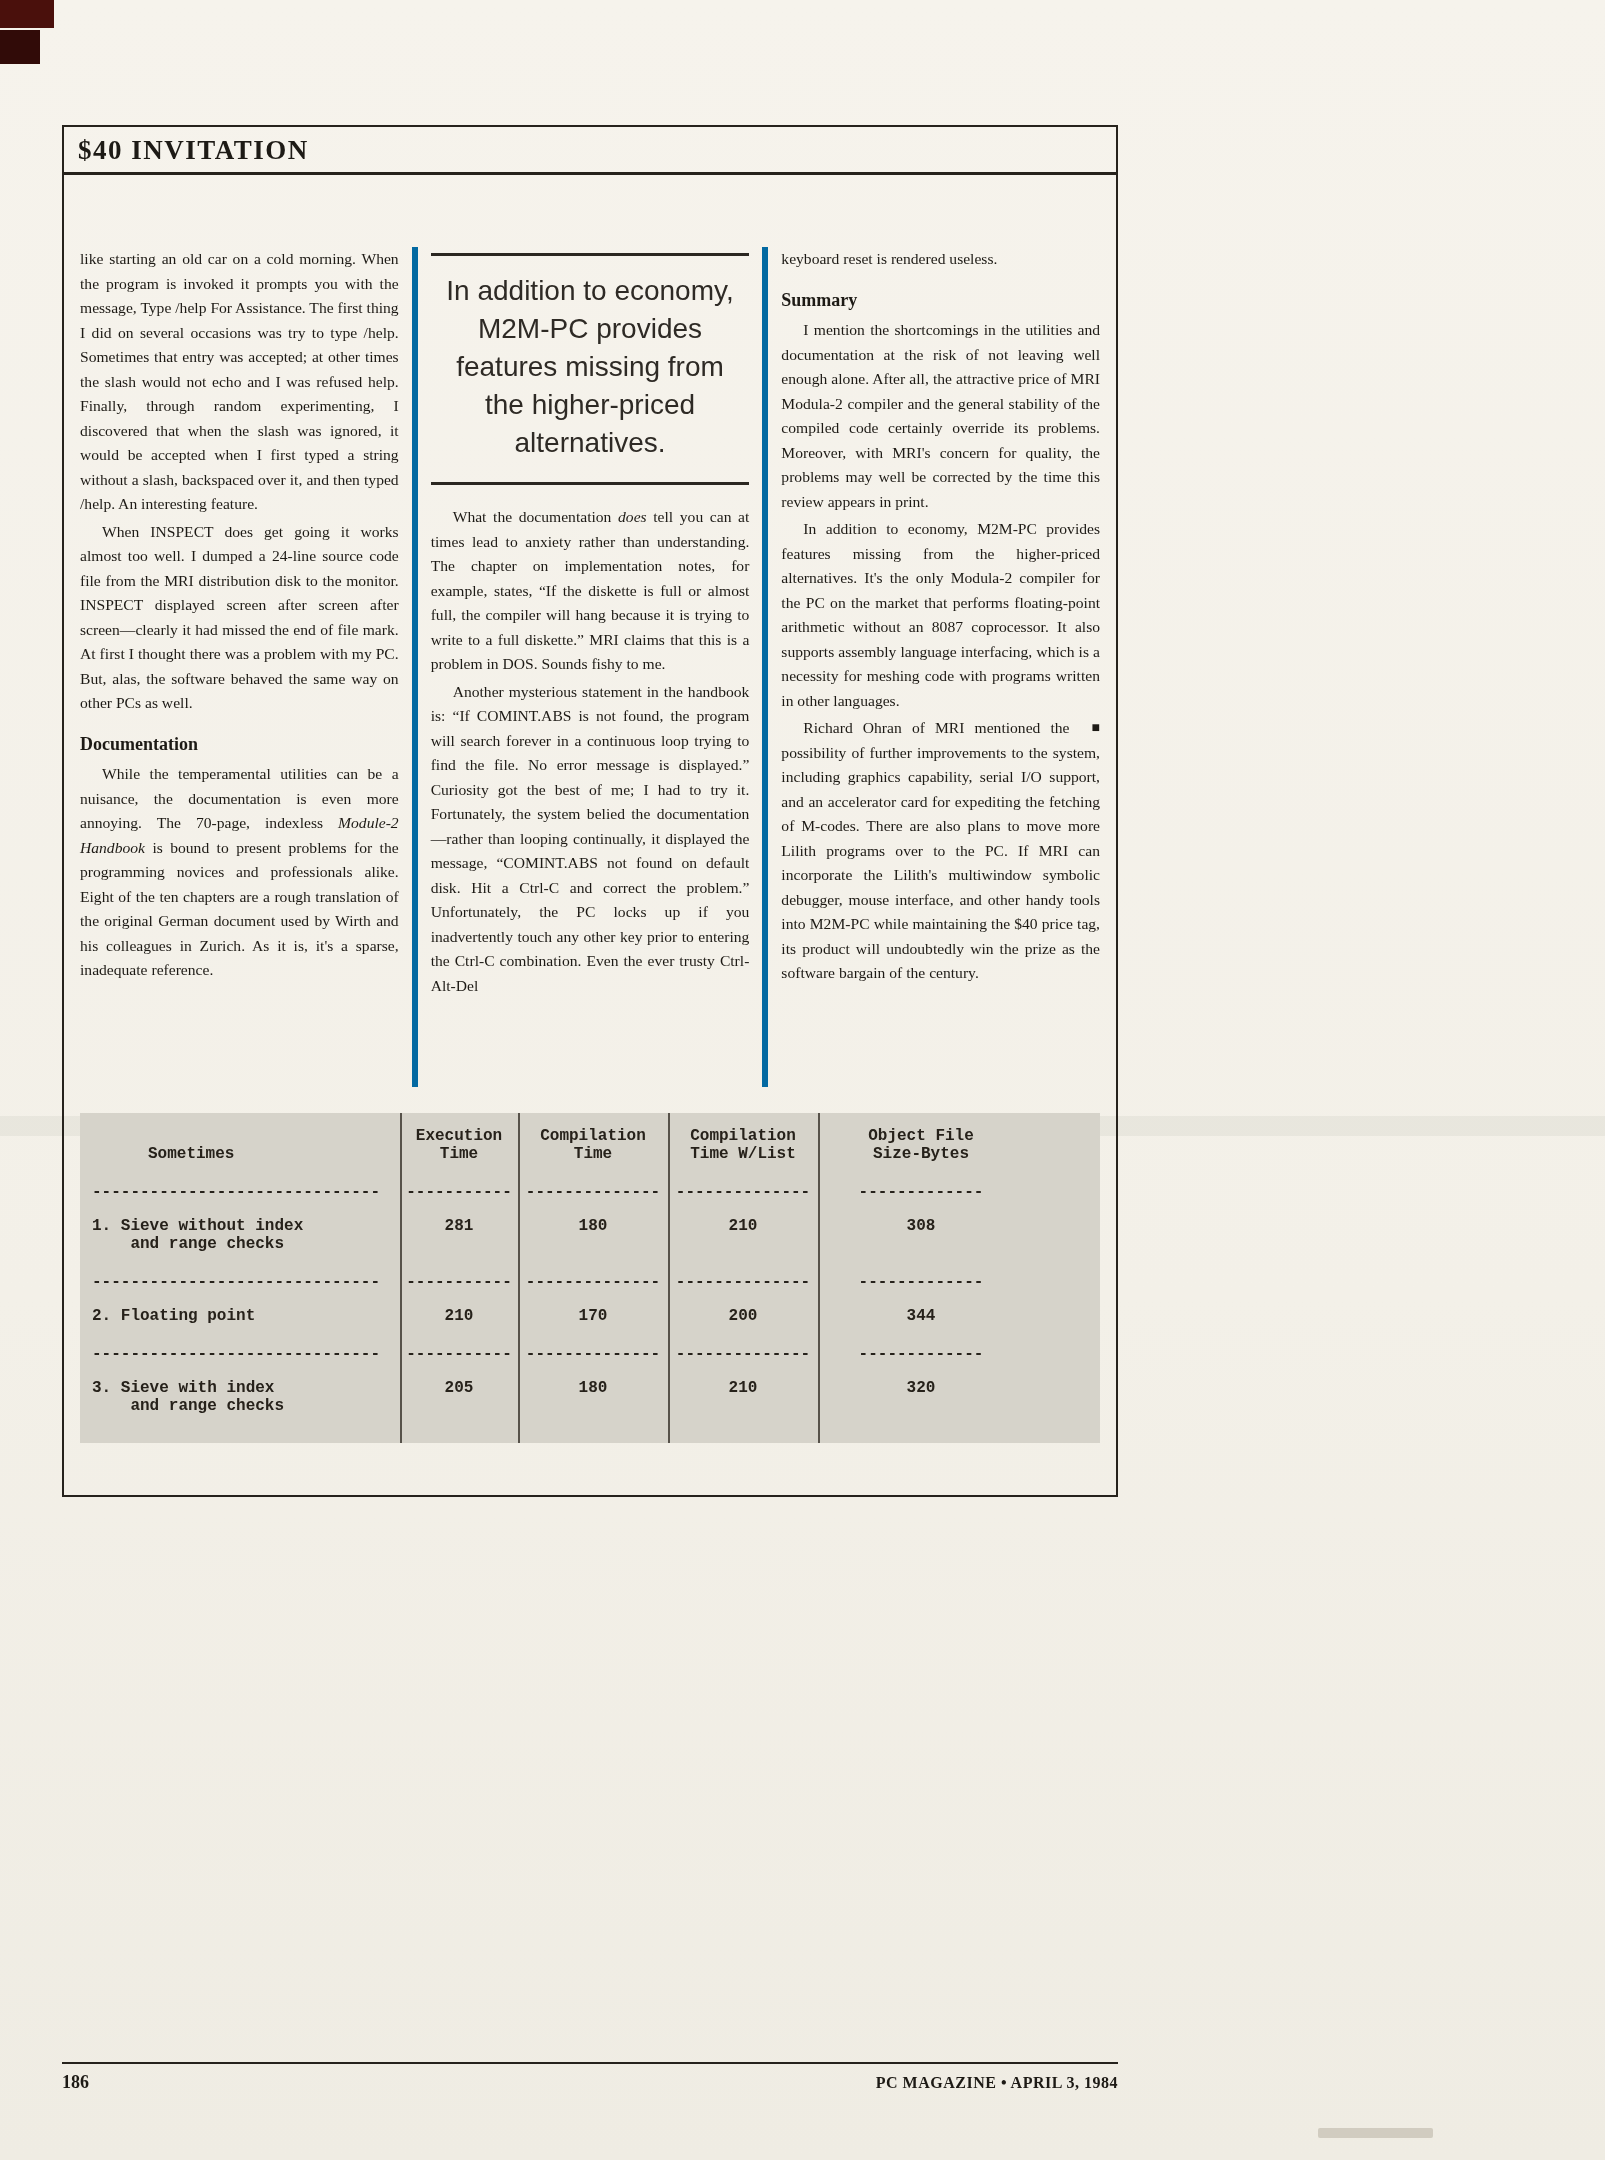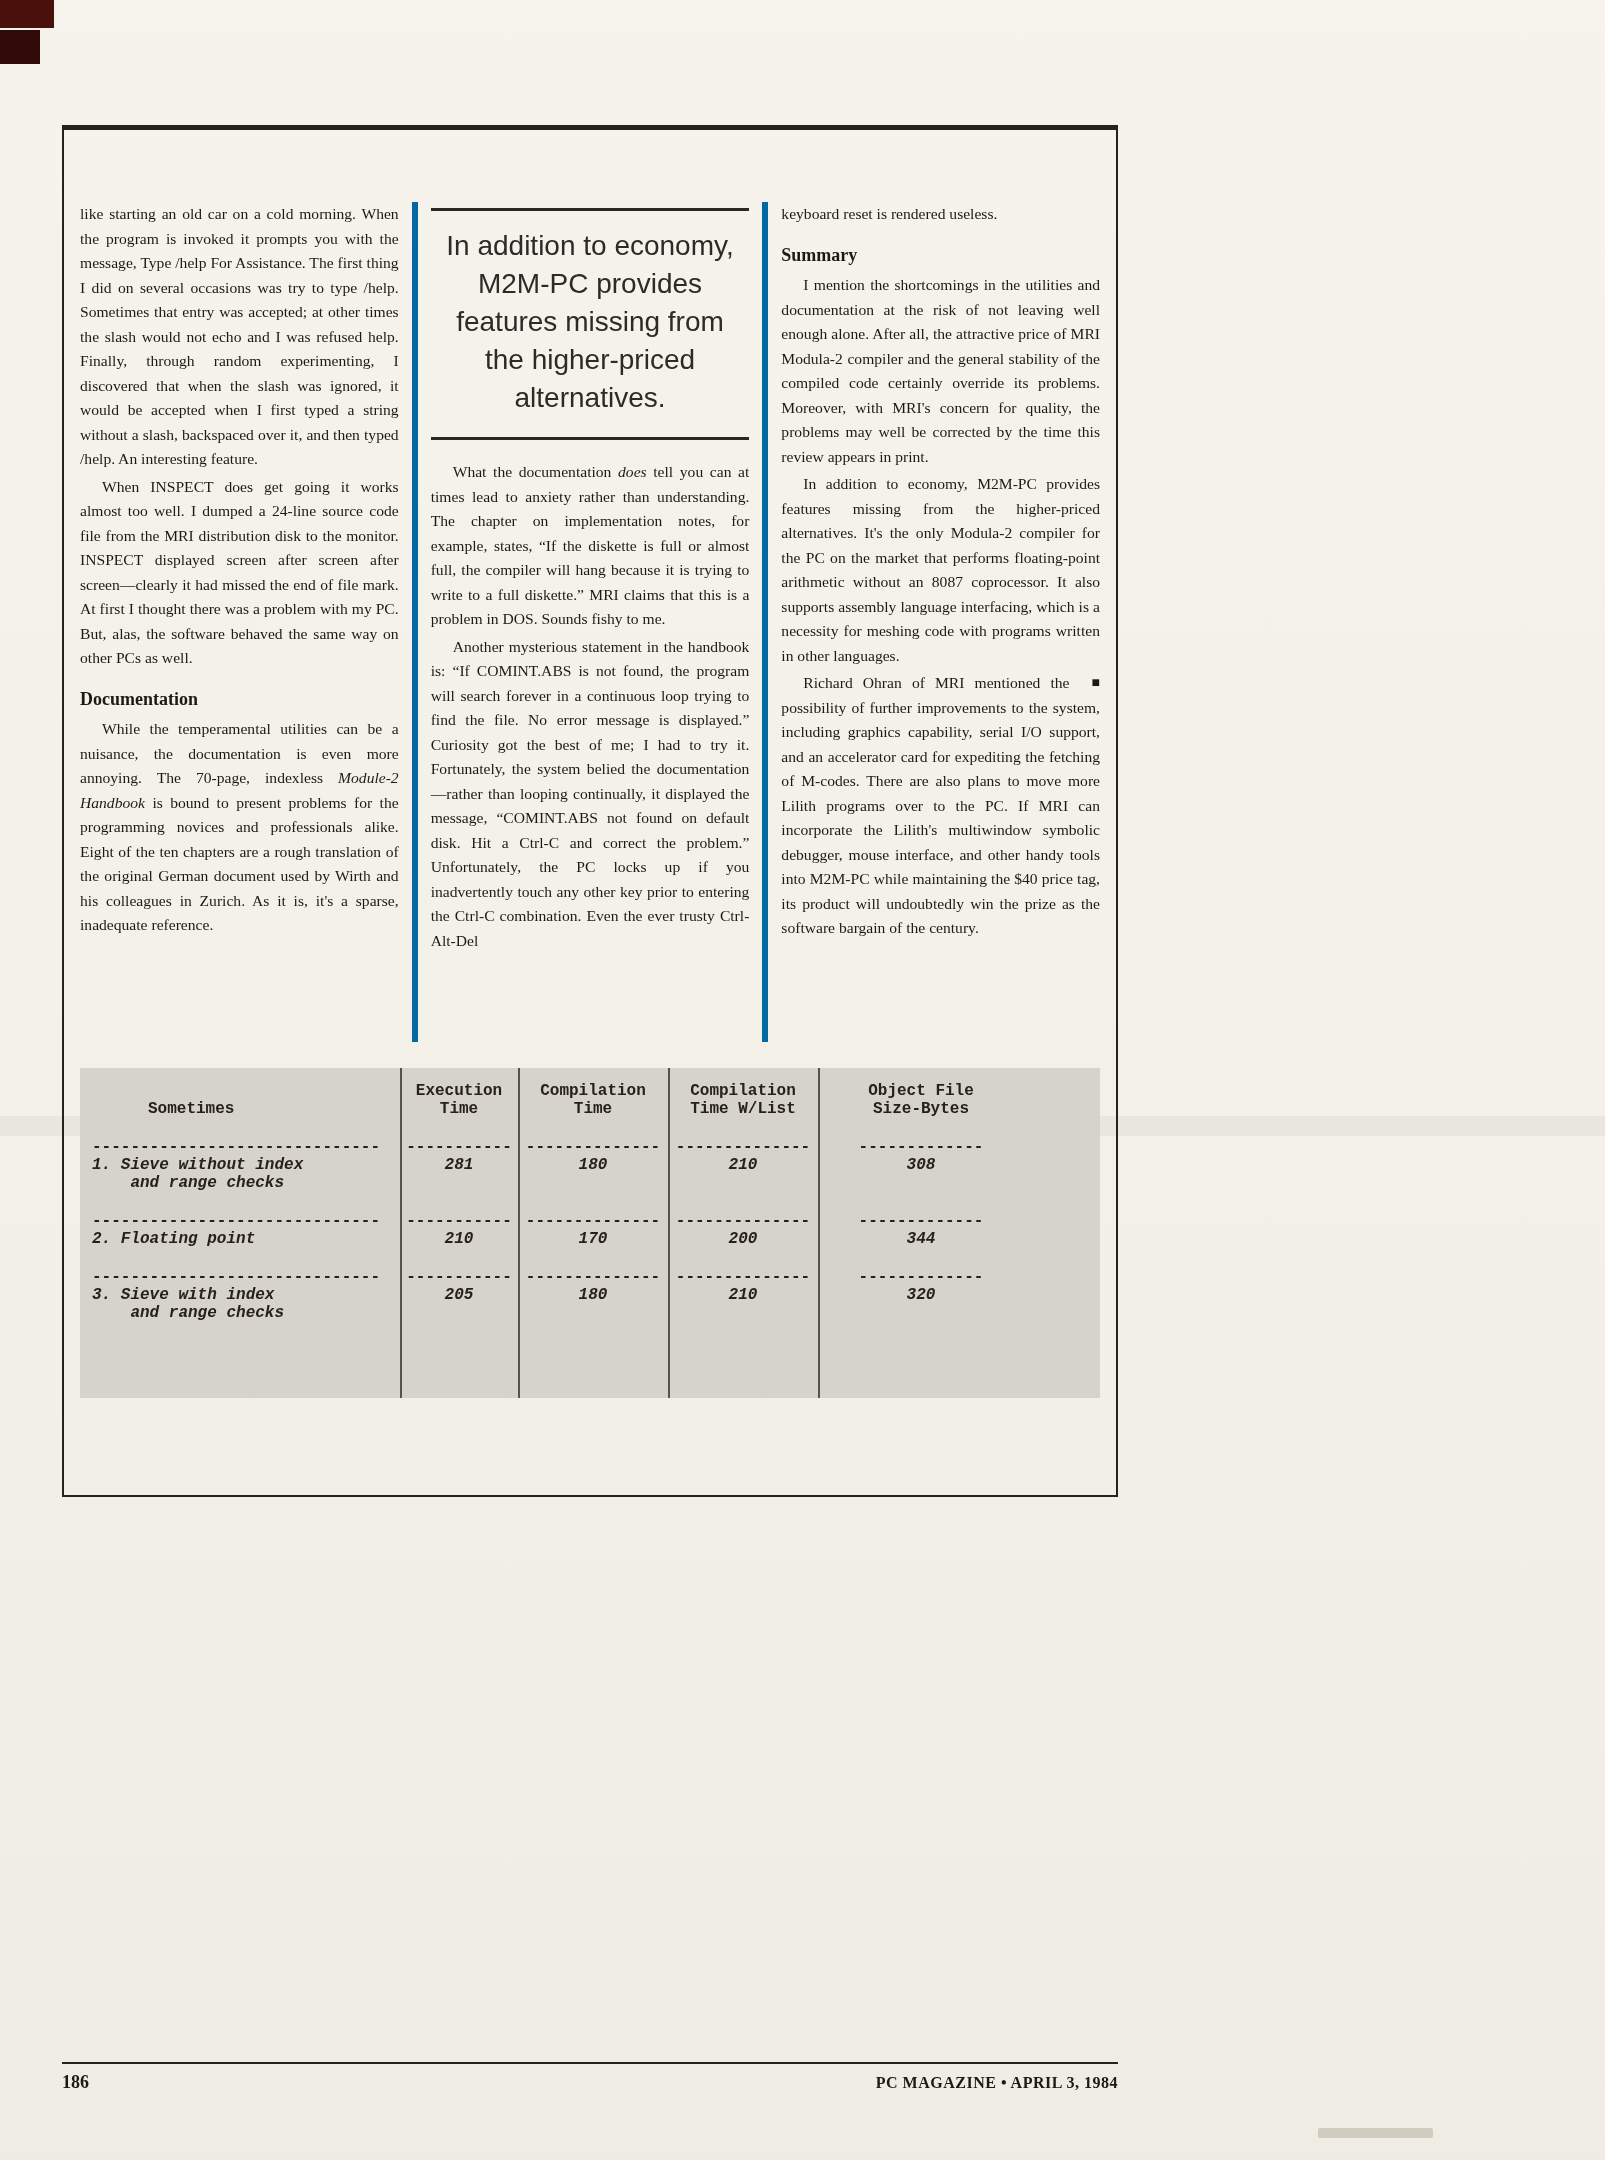--- a/index.html
+++ b/index.html
@@ -80,21 +80,21 @@
     font-weight: 700;
     color: #26211a;
     overflow: hidden;
   }
   .vline { position: absolute; top: 0; bottom: 0; width: 2px; background: #57524a; }
   .v1 { left: 320px; } .v2 { left: 438px; } .v3 { left: 588px; } .v4 { left: 738px; }
 
   .trow { display: grid; grid-template-columns: 320px 118px 150px 150px 1fr; }
   .trow.thead { padding-top: 14px; }
   .trow.tsep { margin-top: 20px; }
-  .trow.tdata { margin-top: 0; font-style: italic; }
+  .trow.tdata { margin-top: 16px; }
 
   .bcell { text-align: left; padding-left: 12px; white-space: pre; line-height: 18px; }
   .ncell { text-align: center; white-space: pre; line-height: 18px; }
   .trow > .c5 { padding-right: 76px; }
   .thead .bcell { align-self: end; padding-left: 68px; }
 
   .caption {
     margin: 18px 2px 0 2px;
     font-size: 17px;
     line-height: 24px;
@@ -114,20 +114,23 @@
 </style>
 </head>
 <body>
 
 <div class="scan-a1"></div>
 <div class="scan-a2"></div>
 <div class="scan-band"></div>
 <div class="scan-smudge"></div>
 
 <div class="article-box">
+  <div class="kicker">
+    <span>$40 INVITATION</span>
+  </div>
   <div class="kicker-rule"></div>
 
   <div class="columns">
 
     <div class="col">
       <p class="noindent">like starting an old car on a cold morning. When the program is invoked it prompts you with the message, Type /help For Assistance. The first thing I did on several occasions was try to type /help. Sometimes that entry was accepted; at other times the slash would not echo and I was refused help. Finally, through random experimenting, I discovered that when the slash was ignored, it would be accepted when I first typed a string without a slash, backspaced over it, and then typed /help. An interesting feature.</p>
       <p>When INSPECT does get going it works almost too well. I dumped a 24-line source code file from the MRI distribution disk to the monitor. INSPECT displayed screen after screen after screen—clearly it had missed the end of file mark. At first I thought there was a problem with my PC. But, alas, the software behaved the same way on other PCs as well.</p>
       <h3>Documentation</h3>
       <p><span>While the temperamental utilities can be a nuisance, the documentation is even more annoying. The 70-page, indexless </span><em>Module-2 Handbook</em><span> is bound to present problems for the programming novices and professionals alike. Eight of the ten chapters are a rough translation of the original German document used by Wirth and his colleagues in Zurich. As it is, it's a sparse, inadequate reference.</span></p>
     </div>

